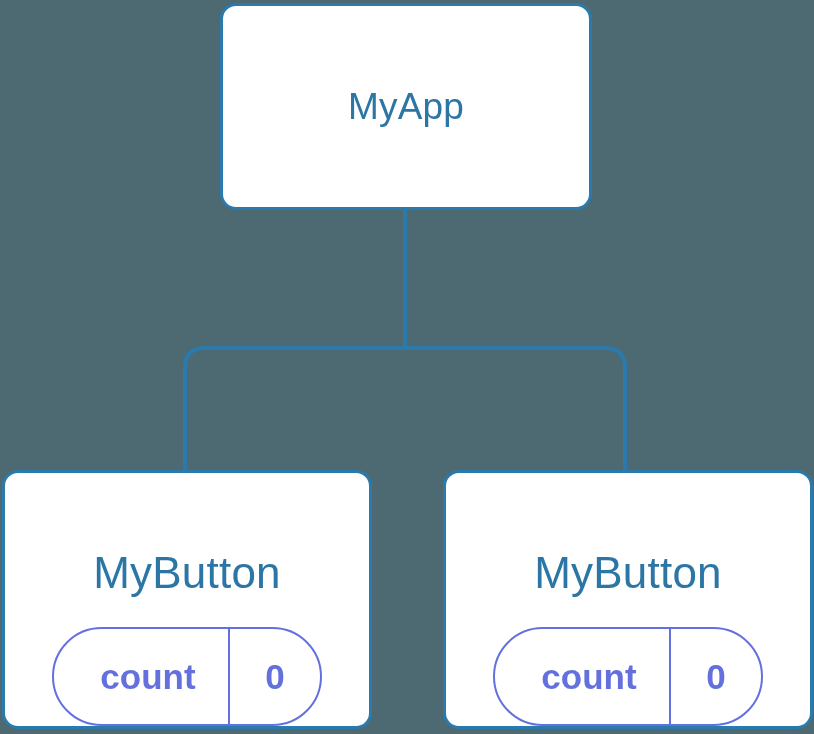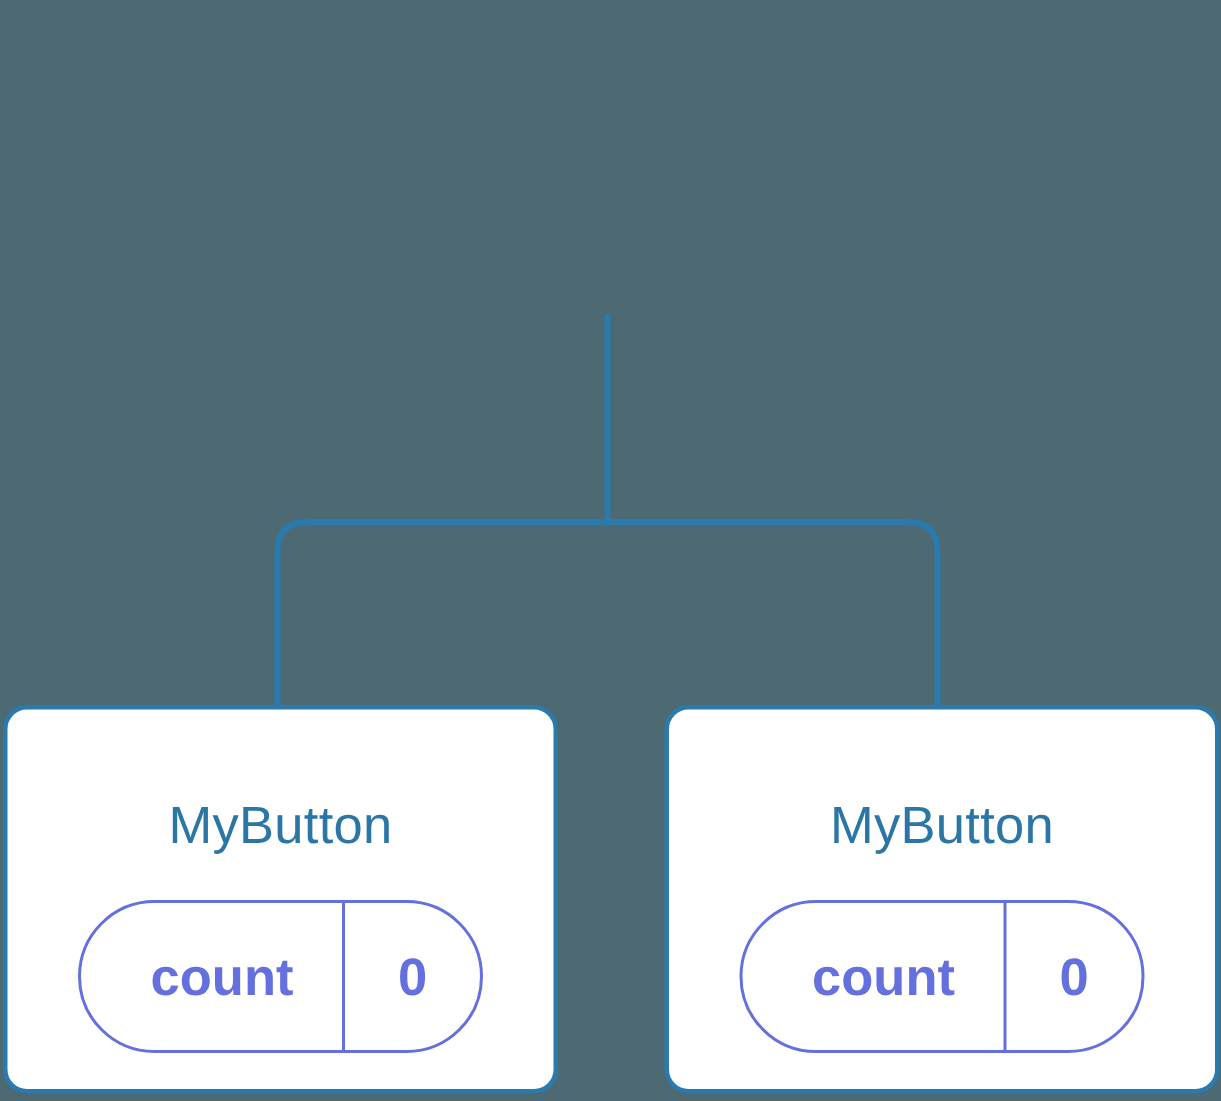--- a/index.html
+++ b/index.html
@@ -66,22 +66,22 @@
 
   .node-title {
     color: #2c76a6;
     font-size: 37px;
     font-weight: 400;
     letter-spacing: 0.2px;
     line-height: 1;
     white-space: nowrap;
   }
   .node-child .node-title {
-    font-size: 35px;
-    margin-top: 60px;
+    font-size: 44px;
+    margin-top: 78px;
   }
 
   
   .state-pill {
     margin-top: 32px;
     height: 102px;
     display: flex;
     align-items: stretch;
     border: 2px solid #6470dd;
     border-radius: 51px;
@@ -117,20 +117,23 @@
 
   <svg id="connectors" viewBox="0 0 814 734" width="814" height="734" fill="none">
 
     <path d="M 405 209 L 405 348" stroke="#2a7aad" stroke-width="4" fill="none" stroke-linecap="butt"></path>
 
     <path d="M 185 470 L 185 368 Q 185 348 205 348 L 405 348" stroke="#2a7aad" stroke-width="4" fill="none" stroke-linecap="butt"></path>
 
     <path d="M 405 348 L 605 348 Q 625 348 625 368 L 625 470" stroke="#2a7aad" stroke-width="4" fill="none" stroke-linecap="butt"></path>
   </svg>
 
+  <div class="node node-root">
+    <span class="node-title">MyApp</span>
+  </div>
 
   <div class="node node-child node-child-left">
     <span class="node-title">MyButton</span>
     <div class="state-pill">
       <span class="state-key">count</span>
       <span class="state-val">0</span>
     </div>
   </div>
 
   <div class="node node-child node-child-right">

